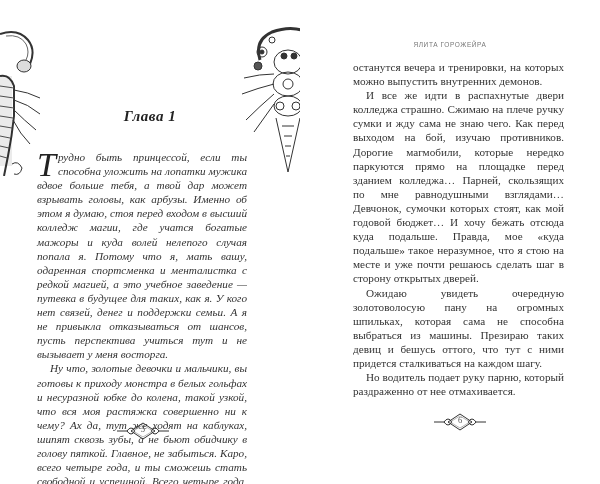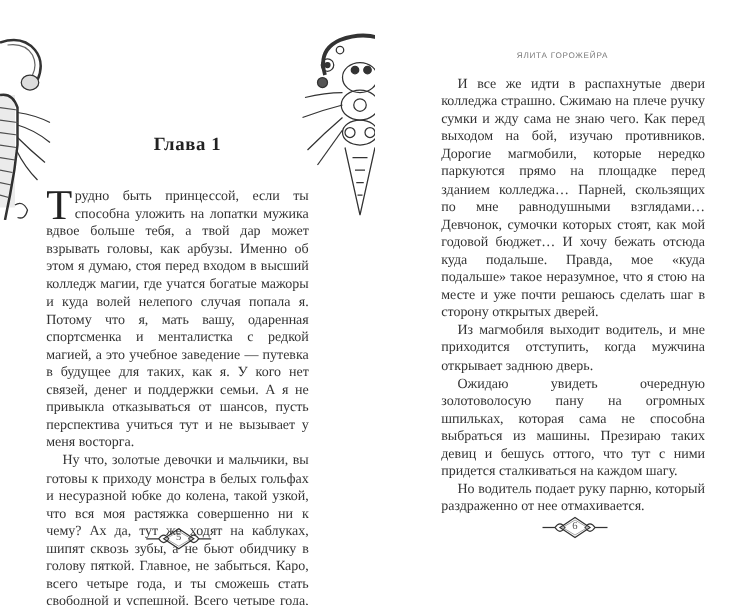--- a/index.html
+++ b/index.html
@@ -1,21 +1,21 @@
 <!DOCTYPE html>
 <html><head>
   <meta charset="utf-8">
   <style>
     * { margin: 0; padding: 0; box-sizing: border-box; }
     html, body { width: 600px; height: 484px; background: #ffffff; overflow: hidden; }
     body { position: relative; font-family: "DejaVu Serif", "Liberation Serif", serif; color: #222; }
 
     .spread { position: absolute; left: 0; top: 0; width: 600px; height: 484px; }
     .page { position: absolute; top: 0; height: 484px; background: #fff; }
-    .page-left { left: 0; width: 300px; }
+    .page-left { left: 0; width: 300px; font-style: italic; }
     .page-right { left: 300px; width: 300px; }
     .gutter { position: absolute; left: 300px; top: 0; width: 1px; height: 484px; background: #e4e4e4; }
 
     .scorpion { position: absolute; }
     .scorpion-left { left: 0; top: 26px; width: 48px; height: 150px; }
     .scorpion-right { left: 240px; top: 22px; width: 62px; height: 152px; }
 
     .chapter-title {
       position: absolute; left: 0; width: 300px; top: 108px;
       text-align: center; font-family: "Liberation Serif", serif;
@@ -122,22 +122,22 @@
     </div>
   </div>
 
   <div class="gutter"></div>
 
   <div class="page page-right"></div>
 
   <div class="running-head">ЯЛИТА ГОРОЖЕЙРА</div>
 
   <div class="text-block text-right">
+    <p class="para cont">останутся вечера и тренировки, на которых можно выпустить внутренних демонов.</p>
     <p class="para">И все же идти в распахнутые двери колледжа страшно. Сжимаю на плече ручку сумки и жду сама не знаю чего. Как перед выходом на бой, изучаю противников. Дорогие магмобили, которые нередко паркуются прямо на площадке перед зданием колледжа… Парней, скользящих по мне равнодушными взглядами… Девчонок, сумочки которых стоят, как мой годовой бюджет… И хочу бежать отсюда куда подальше. Правда, мое «куда подальше» такое неразумное, что я стою на месте и уже почти решаюсь сделать шаг в сторону открытых дверей.</p>
-    <p class="para">Из магмобиля выходит водитель, и мне приходится отступить, когда мужчина открывает заднюю дверь.</p>
     <p class="para">Ожидаю увидеть очередную золотоволосую пану на огромных шпильках, которая сама не способна выбраться из машины. Презираю таких девиц и бешусь оттого, что тут с ними придется сталкиваться на каждом шагу.</p>
     <p class="para">Но водитель подает руку парню, который раздраженно от нее отмахивается.</p>
   </div>
 
   <div class="folio folio-right">
     <svg width="56" height="20" viewBox="0 0 56 20">
       <g fill="none" stroke="#333" stroke-width="1">
         <path d="M2 10 L12 10"></path>
         <path d="M44 10 L54 10"></path>
         <path d="M12 10 Q16 4 20 10 Q16 16 12 10Z"></path>

